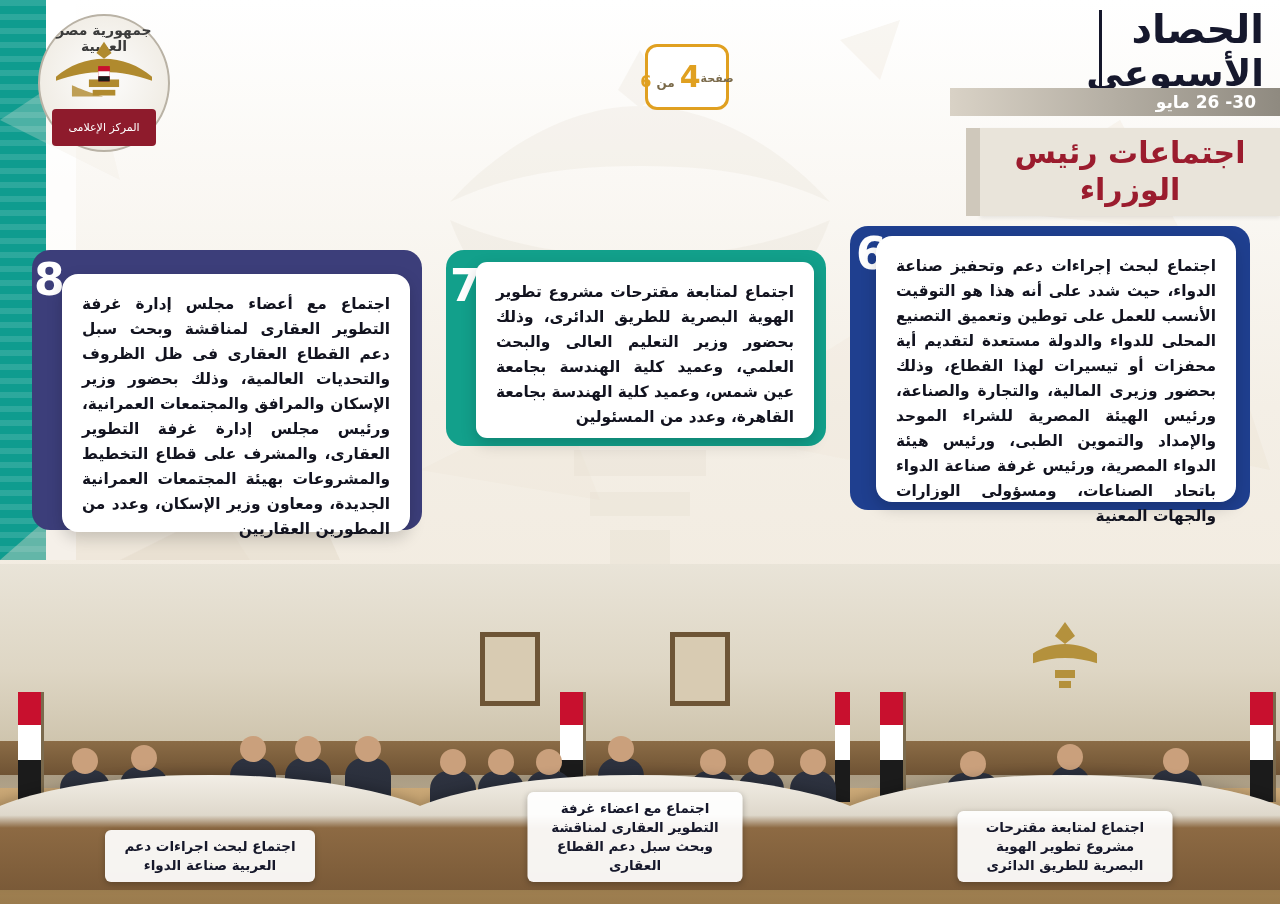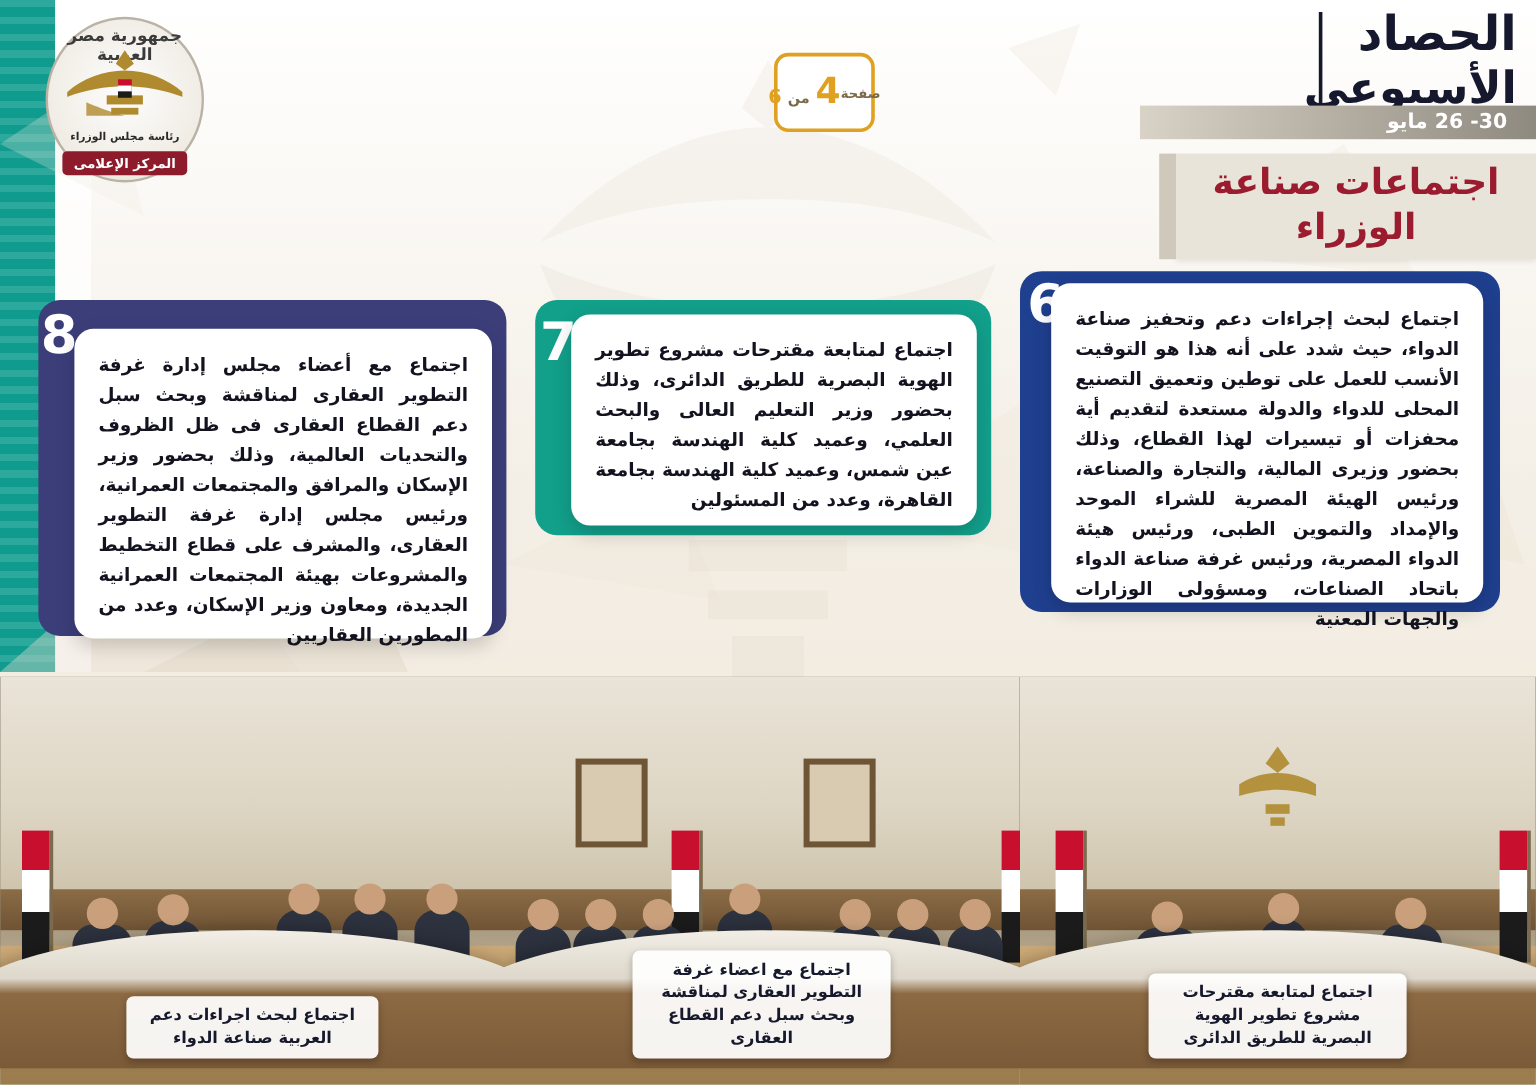--- a/index.html
+++ b/index.html
@@ -92,22 +92,22 @@
   }
   .logo-top-text{
     position:absolute; top:8px; left:0; right:0; text-align:center; font-size:14px;
     color:#3b3b3b; font-weight:700;
   }
   .logo-mid-text{
     position:absolute; top:96px; left:0; right:0; text-align:center; font-size:9px;
     color:#2b2b2b; font-weight:700;
   }
   .logo-bottom{
-    position:absolute; bottom:6px; left:14px; right:14px; height:20px; border-radius:4px;
-    background:#8e1b2c; color:#fff; font-size:11px; font-weight:700;
+    position:absolute; bottom:6px; left:14px; right:14px; height:37px; border-radius:4px;
+    background:#8e1b2c; color:#fff; font-size:11px; font-weight:400;
     display:flex; align-items:center; justify-content:center;
   }
 
   
   .card{
     position:absolute; border-radius:16px; background:#ffffff;
     box-shadow: 0 6px 16px rgba(0,0,0,.18);
     padding:18px 20px; line-height:1.62; color:#12131f; text-align:justify;
     font-size:15.4px; font-weight:700; direction:rtl;
   }
@@ -116,21 +116,21 @@
     position:absolute; font-size:44px; font-weight:700; color:#ffffff; line-height:1;
   }
 
   
   .shell8{ left:32px; top:250px; width:390px; height:280px; background:#3c3e7a; }
   .card8{ left:62px; top:274px; width:348px; height:258px; }
   .num8{ left:34px; top:258px; }
 
   
   .shell7{ left:446px; top:250px; width:380px; height:196px; background:#12a08b; }
-  .card7{ left:476px; top:262px; width:338px; height:176px; }
+  .card7{ left:476px; top:262px; width:338px; height:176px;border-radius:11px; }
   .num7{ left:450px; top:264px; }
 
   
   .shell6{ left:850px; top:226px; width:400px; height:284px; background:#1f3f8f; }
   .card6{ left:876px; top:236px; width:360px; height:266px; }
   .num6{ left:856px; top:232px; }
 
   
   .photos{
     position:absolute; left:0; bottom:0; width:1280px; height:340px; display:flex;
@@ -232,21 +232,21 @@
     <div class="title-col">
       <div class="title-line1">الحصاد</div>
       <div class="title-line2">الأسبوعى</div>
     </div>
     <div class="date-band">
       <span class="date-text">30- 26 مايو</span>
     </div>
   </div>
 
   <div class="section-band">
-    <div class="section-title">اجتماعات صناعة الوزراء</div>
+    <div class="section-title">اجتماعات رئيس الوزراء</div>
   </div>
 
   <div class="page-badge">
     <span class="lbl">صفحة</span>
     <span class="nums">
       <span class="cur">4</span>
       <span class="of">من</span>
       <span class="tot">6</span>
     </span>
   </div>

